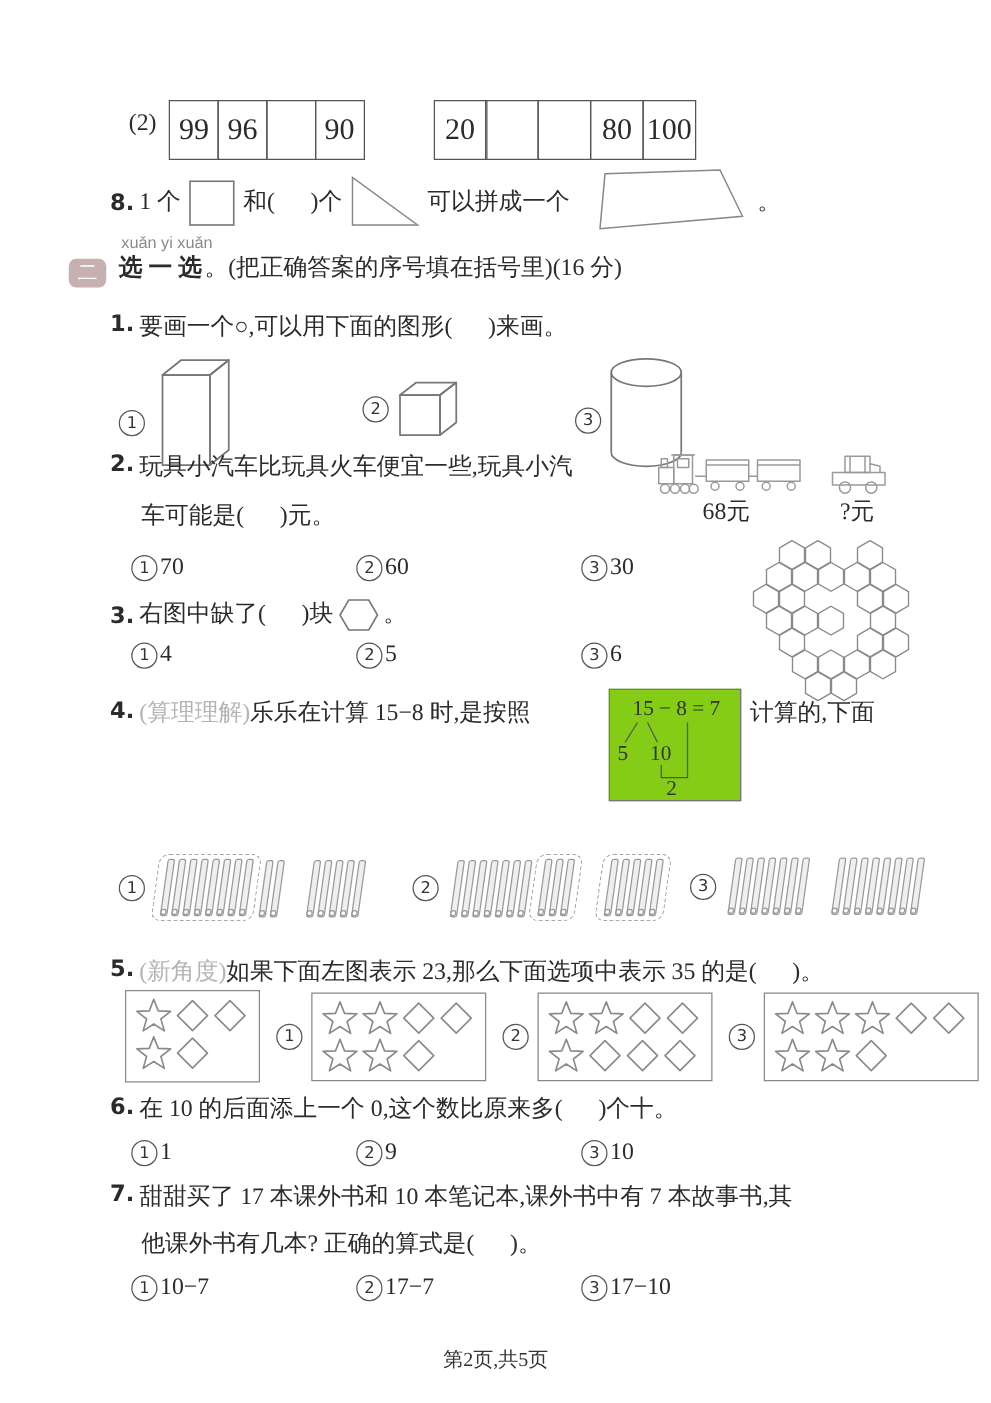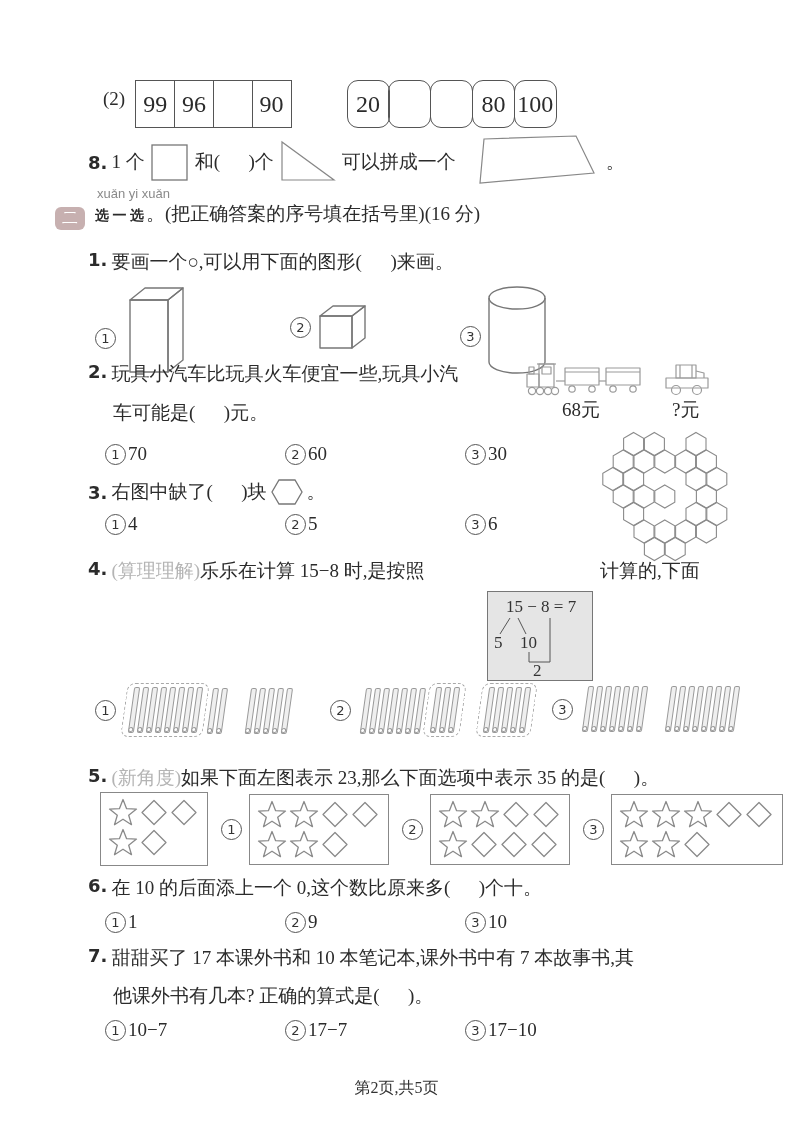--- a/index.html
+++ b/index.html
@@ -11,42 +11,42 @@
   .qtext{white-space:pre-wrap;font-size:19px;line-height:1.35;}
   .qnum{font-weight:bold;font-family:"DejaVu Sans",sans-serif;font-size:18px;margin-right:4px;}
   .tag{color:#b4b4b4;}
   
   .seq-row{display:flex;align-items:flex-start;}
   .seq-label{font-size:19px;margin-top:8px;margin-right:10px;white-space:pre;}
   .cells{display:flex;}
   .cell{width:38px;height:46px;border:1.2px solid #555;margin-left:-1.2px;
         display:flex;align-items:center;justify-content:center;font-size:24px;}
   .cells .cell:first-child{margin-left:0;}
-  .cells2 .cell{width:41px;border-radius:11px;}
+  .cells2 .cell{width:41px;}
   
   .circ{display:inline-flex;width:19px;height:19px;border:1.2px solid #555;border-radius:50%;
         align-items:center;justify-content:center;font-size:13px;color:#333;flex:0 0 auto;
         font-family:"DejaVu Sans",sans-serif;background:#fff;}
   .opt{display:inline-flex;align-items:center;gap:2px;font-size:19px;}
   .optrow{display:flex;}
   .optrow .opt{width:180px;}
   
   .badge{display:inline-flex;width:30px;height:23px;background:#c7b0b0;color:#fff;border-radius:6px;
          align-items:center;justify-content:center;font-size:16px;}
   .pinyin{font-family:Liberation Sans, sans-serif;font-size:13px;color:#8a8a8a;margin-left:2px;white-space:pre;}
   .sec-line{display:flex;align-items:baseline;gap:2px;}
-  .sec-title{font-weight:bold;font-size:14px;white-space:pre;}
+  .sec-title{font-weight:bold;font-size:19px;white-space:pre;}
   .sec-rest{font-size:19px;white-space:pre;}
   
   .q8-row{display:flex;align-items:center;}
   .q8-row .qtext{white-space:pre;}
   
   .shape-item{position:absolute;display:flex;align-items:center;gap:4px;}
   
-  .calc-box{border:1.2px solid #777;background:#e5e5e5;margin-top:40px;}
+  .calc-box{border:1.2px solid #777;background:#84cc16;}
   
   .stick-opt{display:flex;align-items:center;}
   .stick-groups{display:flex;align-items:flex-end;margin-left:8px;transform:skewX(-8deg);}
   .stick-group{display:inline-flex;align-items:flex-end;padding:3px 2px;}
   .stick-group.dashed{border:1.5px dashed #a8a8a8;border-radius:8px;padding:3px 4px;}
   .stick-group.gap{margin-left:16px;}
   .stick{position:relative;width:4px;height:44px;background:#efefef;border:1px solid #999;
          border-radius:2px;margin:0 1.5px;}
   .stick::after{content:'';position:absolute;left:-0.5px;bottom:0;width:3px;height:3px;
                 border:1px solid #999;border-radius:50%;background:#fff;}

